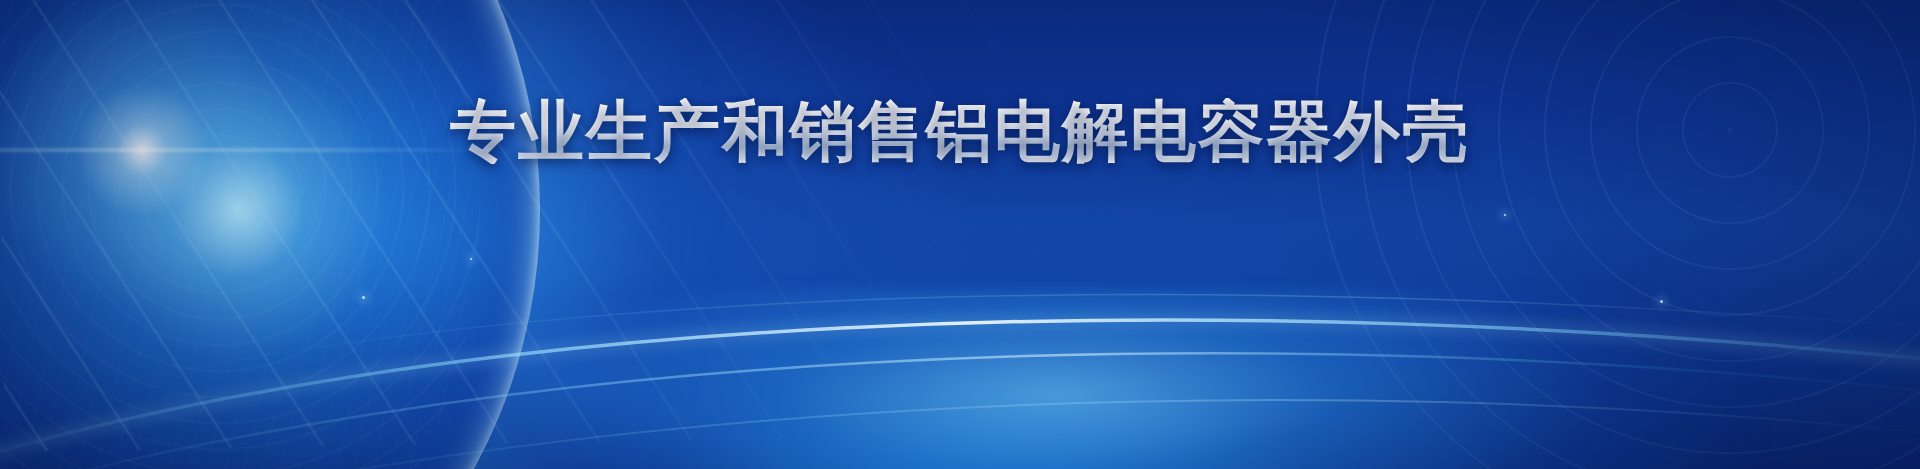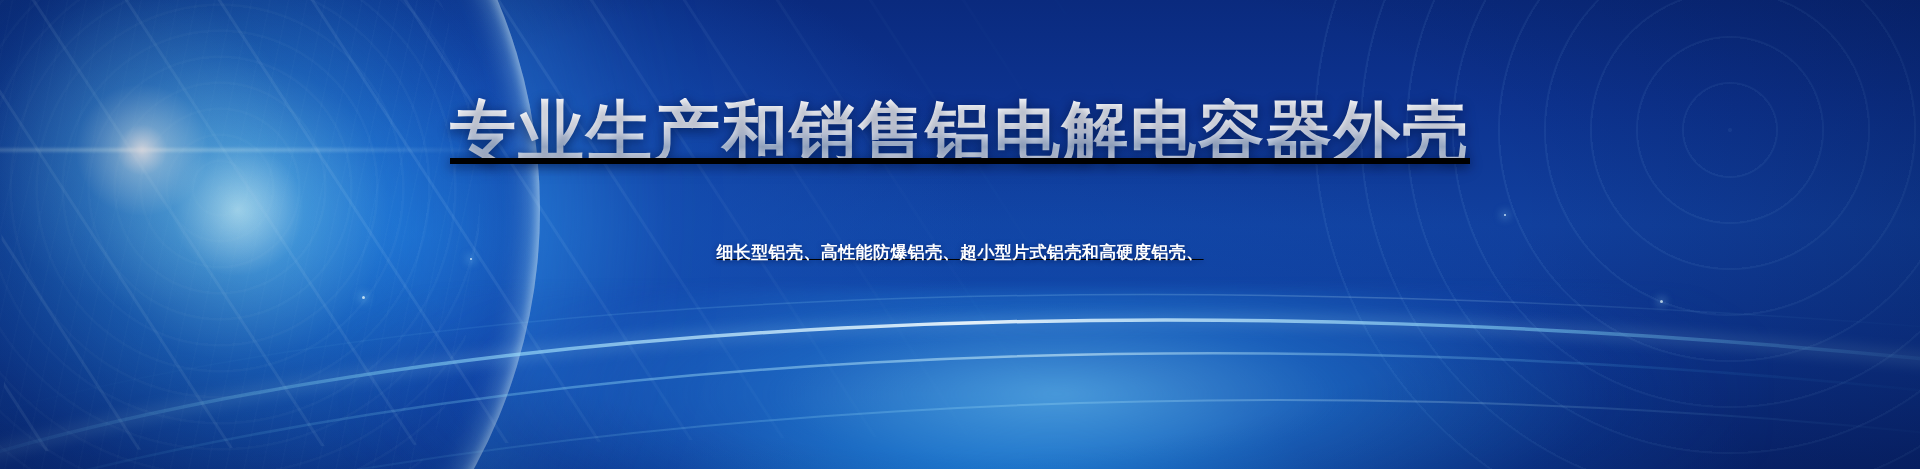--- a/index.html
+++ b/index.html
@@ -172,21 +172,20 @@
 
   
   .content {
     position: absolute;
     inset: 0;
     display: flex;
     flex-direction: column;
     align-items: center;
     text-align: center;
     z-index: 5;
-    text-decoration: underline;
   }
 
   .headline {
     margin-top: 98px;
     font-size: 66px;
     line-height: 1;
     font-weight: bold;
     letter-spacing: 2px;
     color: #ffffff;
     background: linear-gradient(180deg, #ffffff 0%, #ffffff 42%, #f2f7ff 54%, #b9c9de 74%, #e9eff7 92%, #ffffff 100%);
@@ -274,17 +273,16 @@
   <div class="spark" style="left:1504px;top:214px;width:2px;height:2px;"></div>
   <div class="spark" style="left:1660px;top:300px;"></div>
 
   <div class="bg-vignette"></div>
 
   <div class="content">
     <h1 class="headline">专业生产和销售铝电解电容器外壳</h1>
 
 
     <div class="detail">
-      <div>细长型铝壳、高性能防爆铝壳、超小型片式铝壳和高硬度铝壳、</div>
     </div>
   </div>
 
 </div>
 
 </body></html>

